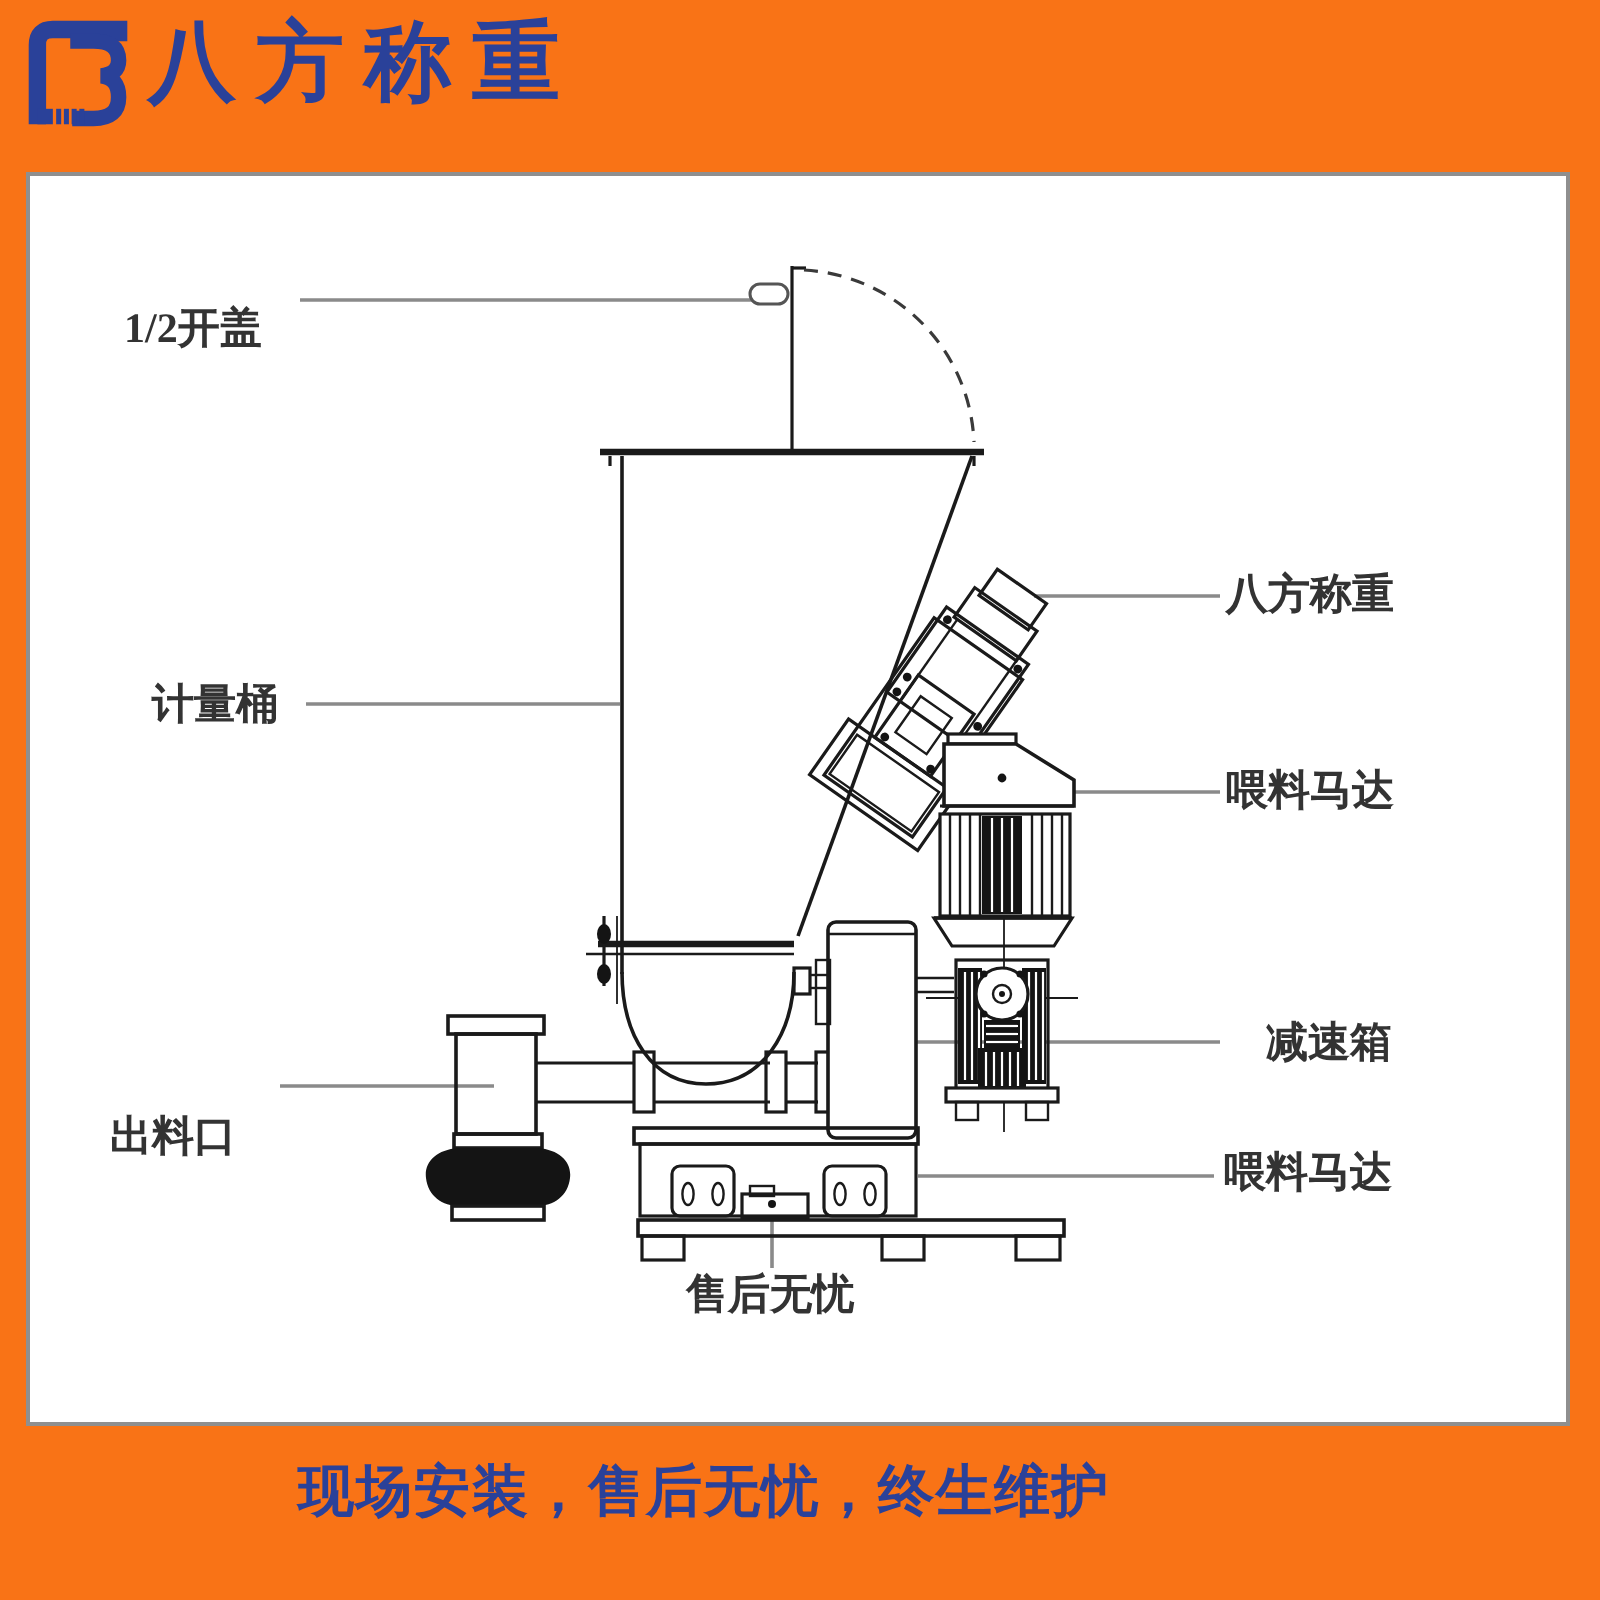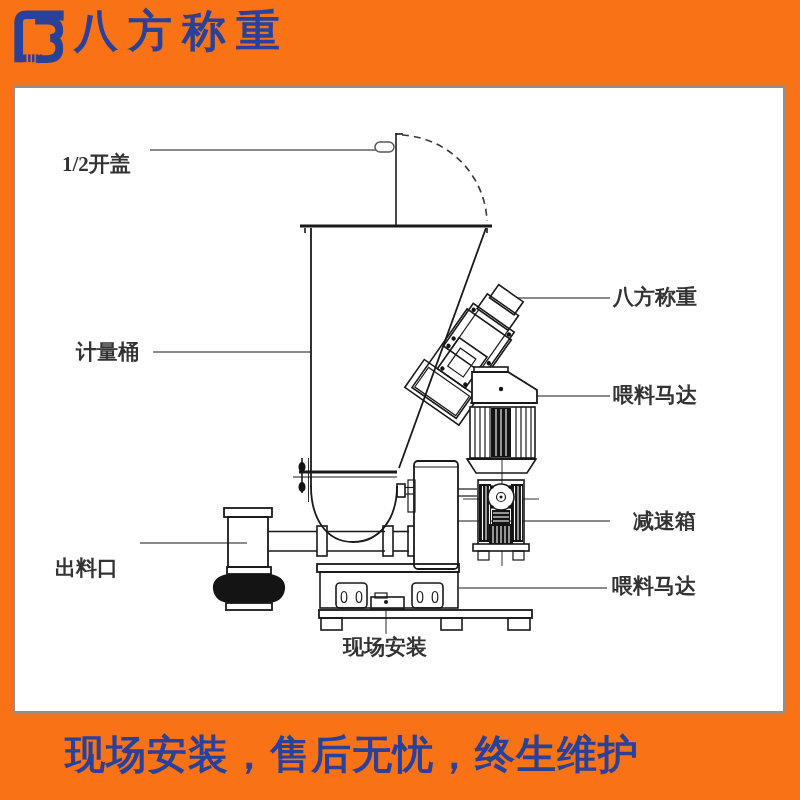--- a/index.html
+++ b/index.html
@@ -30,21 +30,21 @@
   .lbl-lid{left:62px;top:152px;}
   .lbl-hopper{left:76px;top:340px;}
   .lbl-outlet{left:55px;top:556px;}
   .lbl-arch{left:613px;top:285px;}
   .lbl-feed{left:613px;top:383px;text-align:center;}
   .lbl-gear{left:633px;top:509px;}
   .lbl-plat{left:612px;top:574px;}
   .lbl-cell{left:343px;top:635px;}
   
   .tagline{position:absolute;left:0;top:727px;width:704px;text-align:center;
-           font-size:40px;font-weight:600;letter-spacing:1px;color:var(--brand-blue);}
+           font-size:28px;font-weight:600;letter-spacing:1px;color:var(--brand-blue);}
   
   .st{stroke:var(--line-black);fill:none;}
   .w08{stroke-width:.9;} .w1{stroke-width:1.2;} .w15{stroke-width:1.6;}
   .w18{stroke-width:1.8;} .w3{stroke-width:3.2;}
   .fl{fill:#141414;stroke:none;}
   .wht{stroke:#fff;stroke-width:1.1;fill:none;}
   .ldr{stroke:var(--leader-gray);stroke-width:1.8;fill:none;}
   .dash{stroke:#3a3a3a;stroke-width:1.6;fill:none;stroke-dasharray:7 5;}
   .wfill{fill:#fff;}
 </style>
@@ -249,16 +249,16 @@
     </g>
   </svg>
 
   <div class="lbl lbl-lid">1/2开盖</div>
   <div class="lbl lbl-hopper">计量桶</div>
   <div class="lbl lbl-outlet">出料口</div>
   <div class="lbl lbl-arch">八方称重</div>
   <div class="lbl lbl-feed">喂料马达</div>
   <div class="lbl lbl-gear">减速箱</div>
   <div class="lbl lbl-plat">喂料马达</div>
-  <div class="lbl lbl-cell">现场安装</div>
+  <div class="lbl lbl-cell">售后无忧</div>
 
   <div class="tagline">现场安装，售后无忧，终生维护</div>
 </div>
 
 </body></html>

